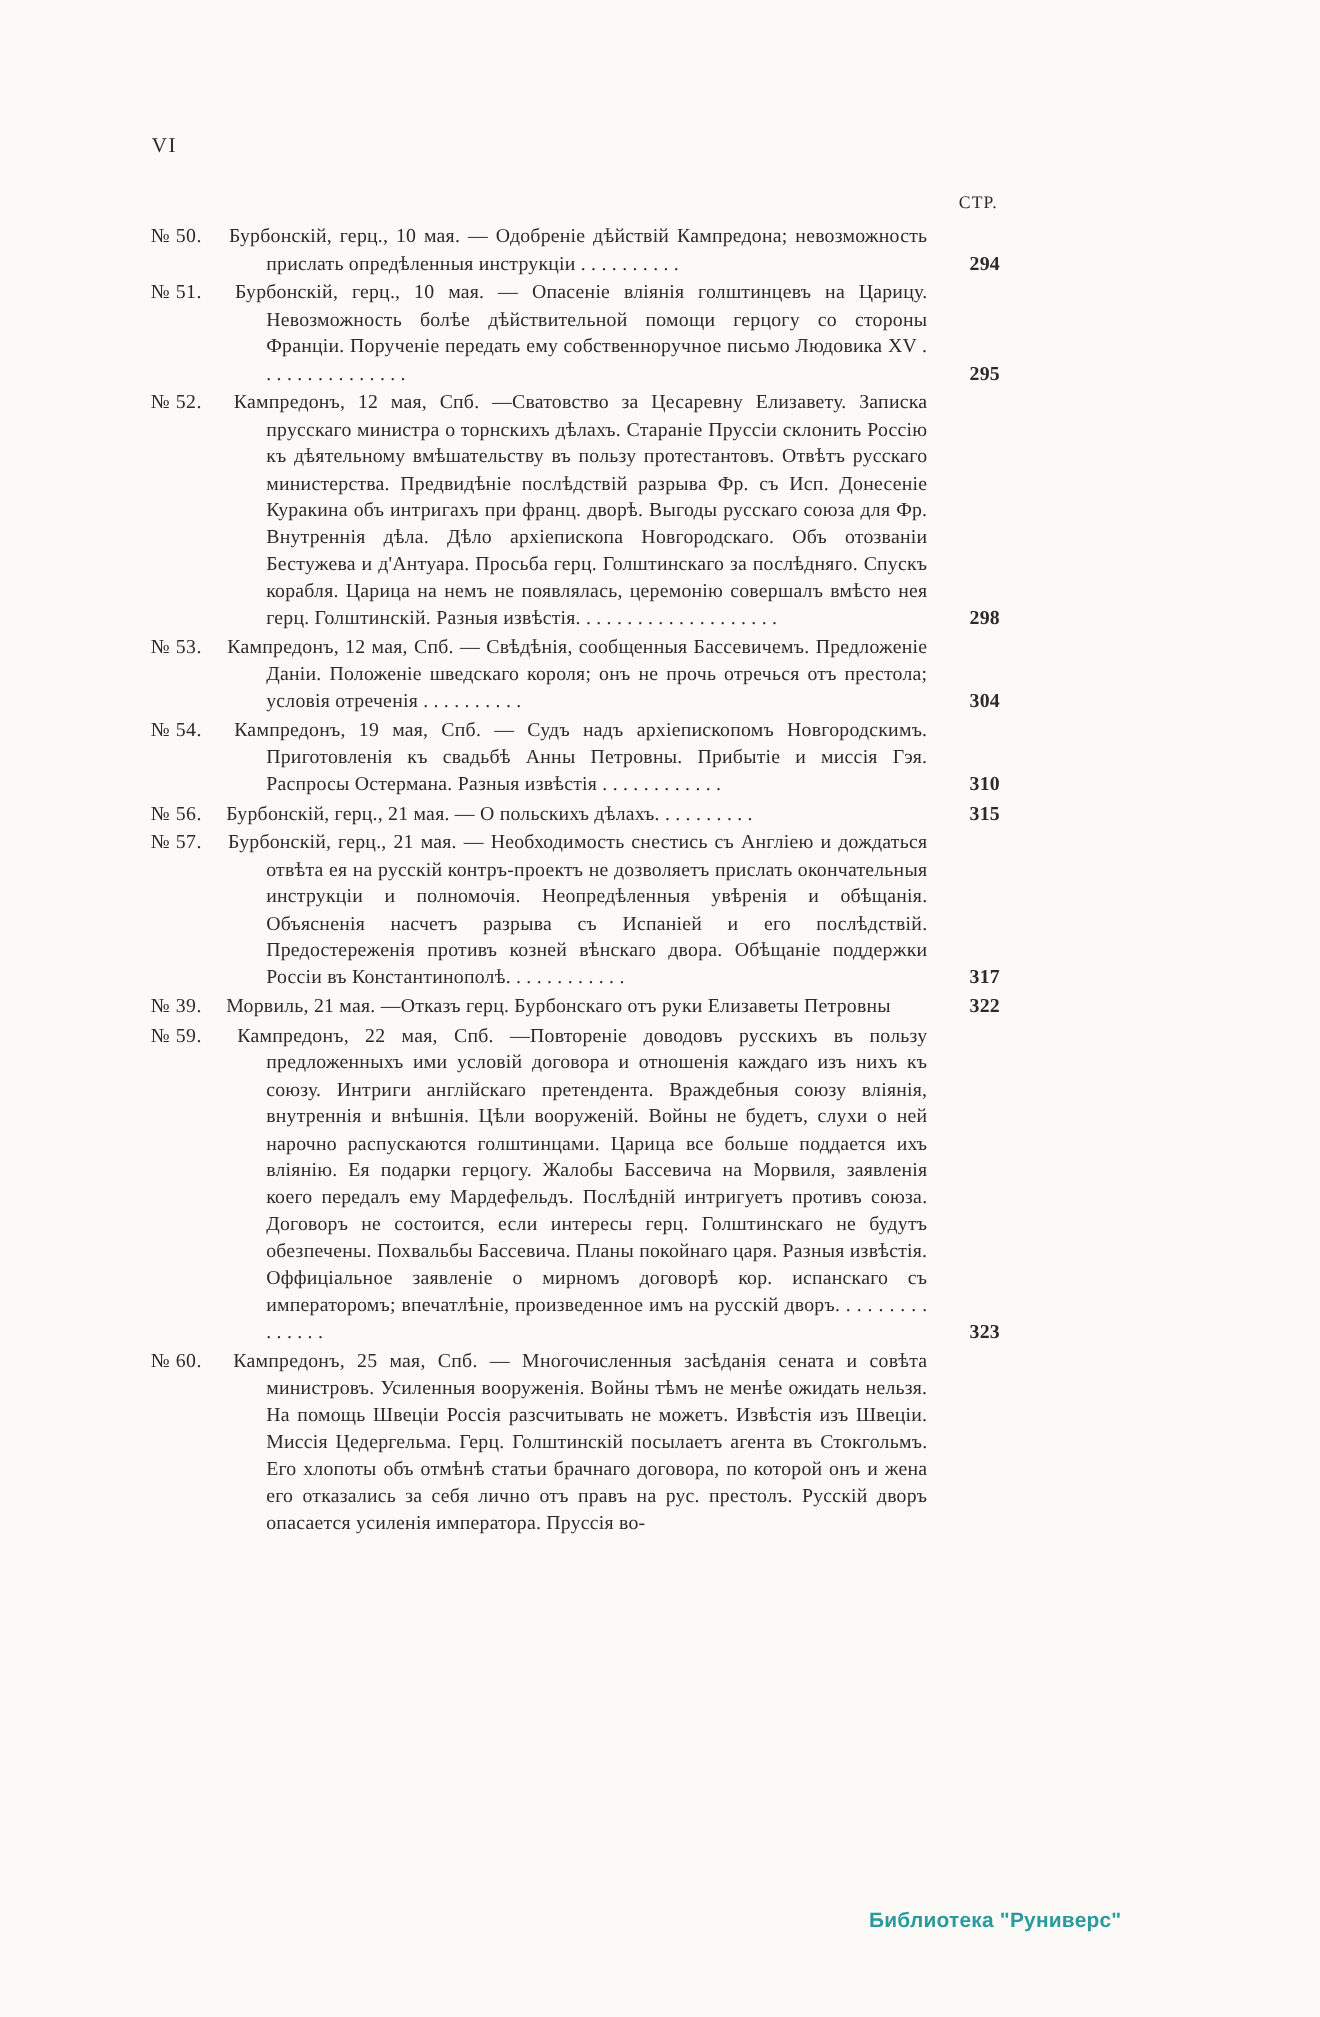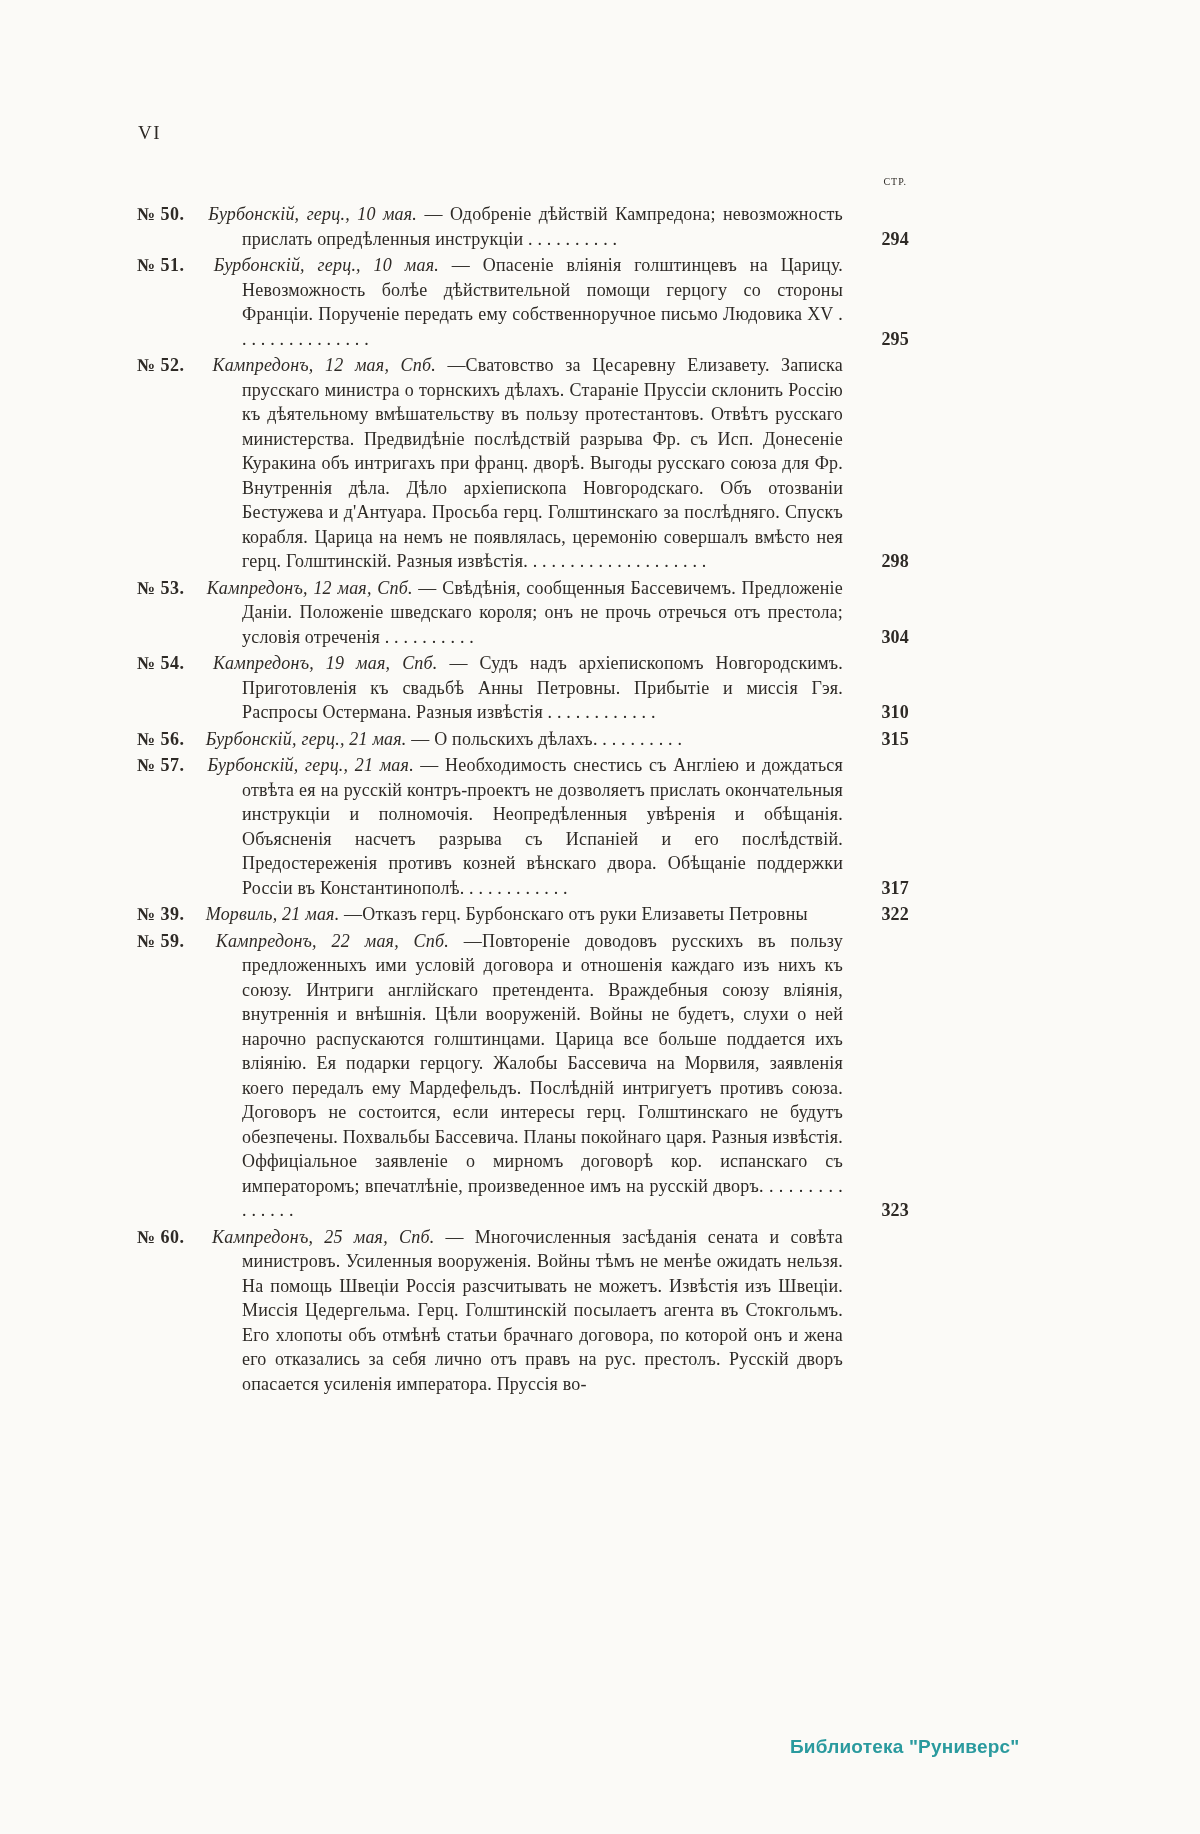--- a/index.html
+++ b/index.html
@@ -22,21 +22,21 @@
     font-size:19px;
     letter-spacing:1.5px;
   }
 
   .col-header {
     position:absolute;
     left:137px;
     top:176px;
     width:770px;
     text-align:right;
-    font-size:10px;
+    font-size:16px;
     letter-spacing:1px;
   }
 
   .toc {
     position:absolute;
     left:137px;
     top:202px;
     width:706px;
     font-size:18px;
     line-height:24.5px;
@@ -45,28 +45,28 @@
 
   .entry {
     position:relative;
     padding-left:105px;
     text-indent:-105px;
     text-align:justify;
     margin:0 0 2px 0;
   }
 
   .num {
-    font-weight:bold;
+    font-weight:normal;
     display:inline-block;
     width:64px;
     text-indent:0;
     letter-spacing:0.5px;
   }
 
-  .head { font-style:italic; }
+  .head { }
 
   .pagenum {
     position:absolute;
     right:-66px;
     bottom:0;
     width:60px;
     text-align:right;
     text-indent:0;
     font-size:18px;
     font-weight:bold;

